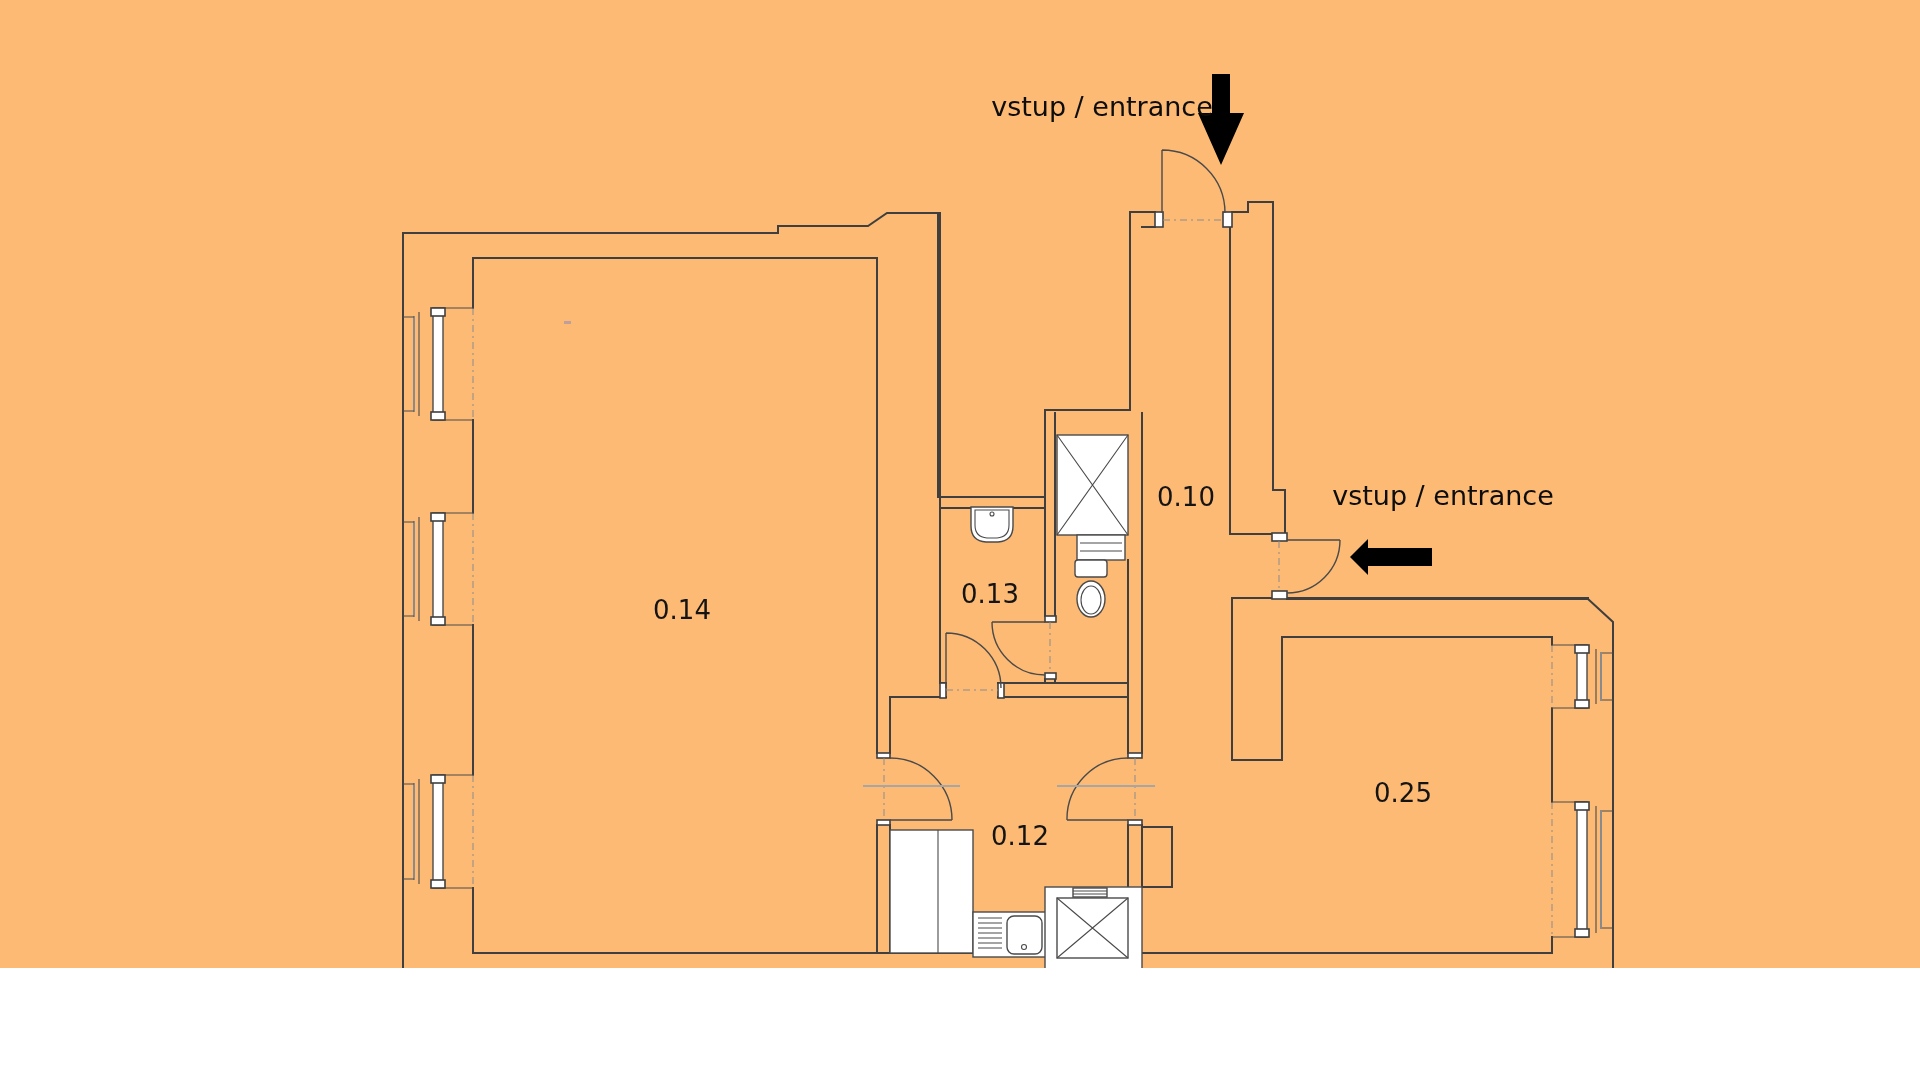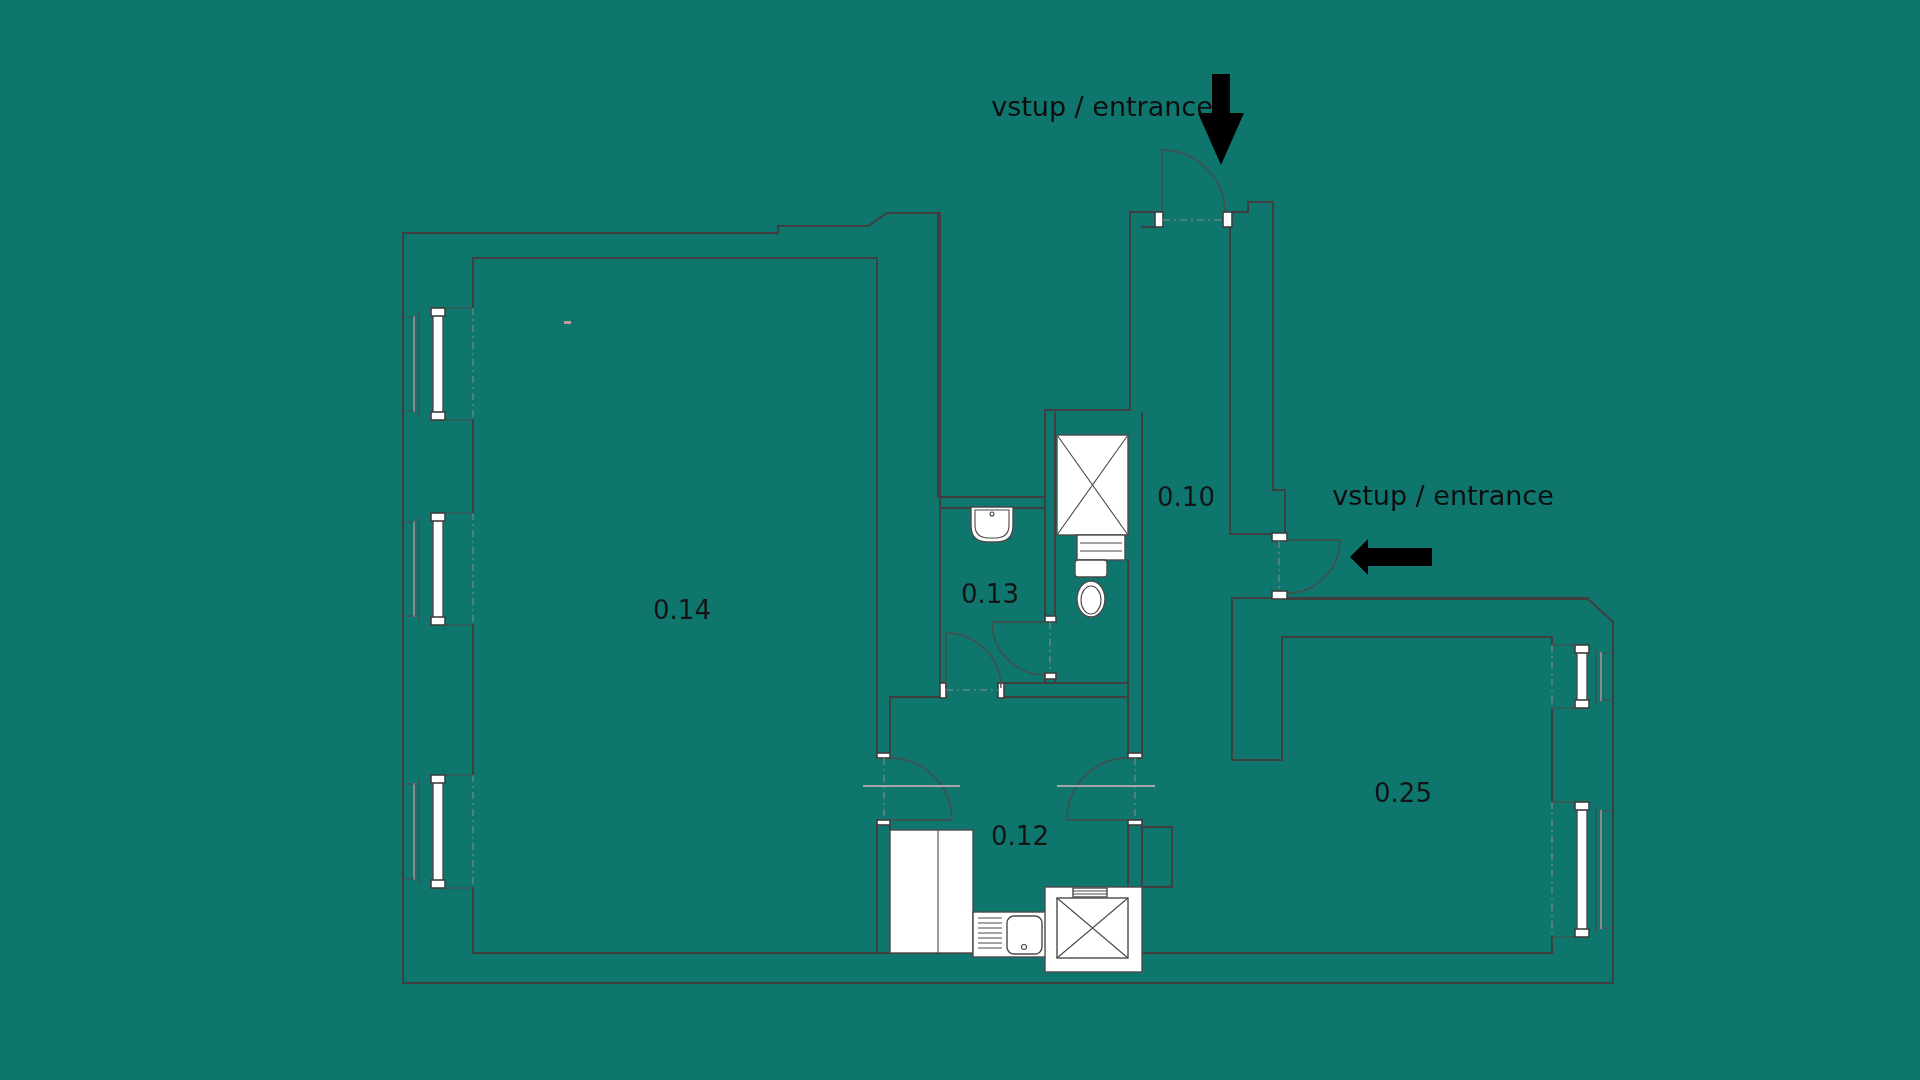--- a/index.html
+++ b/index.html
@@ -1,16 +1,16 @@
 <!DOCTYPE html>
 <html><head>
 <meta charset="utf-8">
 <style>
   html,body{margin:0;padding:0;background:#ffffff;}
-  .stage{position:relative;width:1920px;height:1080px;background:#0f766e;overflow:hidden;}
+  .stage{position:relative;width:1920px;height:968px;background:#fdba74;overflow:hidden;}
   svg{display:block;}
   .wall{stroke:#3f3f3f;stroke-width:2;fill:none;stroke-linecap:square;}
   .jamb{fill:#ffffff;stroke:#3f3f3f;stroke-width:1.6;}
   .door{stroke:#4a4a4a;stroke-width:1.4;fill:none;}
   .axis{stroke:#8c8c8c;stroke-width:1;fill:none;stroke-dasharray:7 4 2 4;}
   .lintel{stroke:#a6a6a6;stroke-width:2.2;fill:none;}
   .fixture{stroke:#4a4a4a;stroke-width:1.4;fill:#ffffff;}
   .fixline{stroke:#4a4a4a;stroke-width:1.1;fill:none;}
   .grayline{stroke:#8a8a8a;stroke-width:2;fill:none;}
   .arrow{fill:#000000;stroke:none;}

